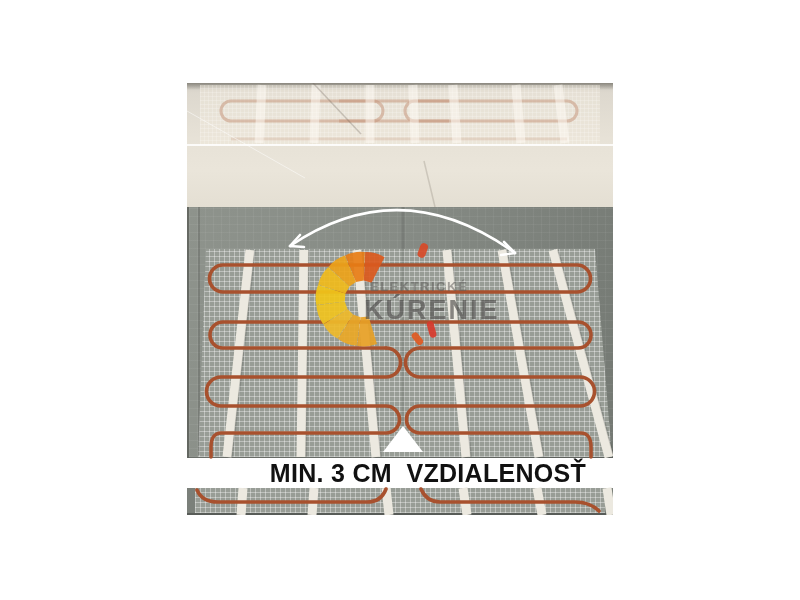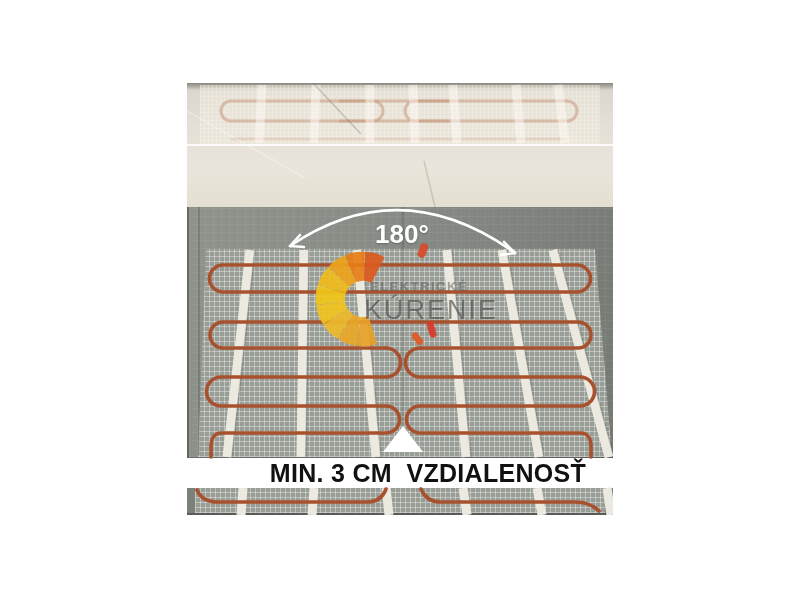--- a/index.html
+++ b/index.html
@@ -51,21 +51,21 @@
 
   
   .overlay{position:absolute;left:0;top:0;width:426px;height:432px;z-index:5;}
 
   
   .angle-label{position:absolute;left:150px;top:136px;width:130px;text-align:center;
     font-size:26px;font-weight:700;color:#ffffff;z-index:7;
     text-shadow:0 1px 2px rgba(0,0,0,.25);}
   .wm1{position:absolute;left:183px;top:196px;font-size:13px;font-weight:700;
     letter-spacing:1.5px;color:rgba(92,90,88,.52);z-index:6;}
-  .wm2{position:absolute;left:177px;top:212px;font-size:27px;font-weight:400;
+  .wm2{position:absolute;left:177px;top:212px;font-size:27px;font-weight:700;
     letter-spacing:2px;color:rgba(70,68,66,.62);z-index:6;
     text-shadow:1px 1px 0 rgba(255,255,255,.18);}
 </style>
 </head>
 <body>
 
 <div class="canvas">
   <div class="photo">
 
     <div class="top-section">
@@ -165,17 +165,16 @@
 
       <g stroke="#ffffff" stroke-width="2.6" fill="none" stroke-linecap="round">
         <path d="M 103 163 Q 214 88 328 170"></path>
         <path d="M 103 163 L 113 152 M 103 163 L 117 164"></path>
         <path d="M 328 170 L 317 159 M 328 170 L 314 172"></path>
       </g>
 
       <polygon points="216,343 196,369 236,369" fill="#ffffff"></polygon>
     </svg>
 
-    <div class="angle-label">180°</div>
     <div class="wm1">ELEKTRICKÉ</div>
     <div class="wm2">KÚRENIE</div>
   </div>
 </div>
 
 </body></html>

